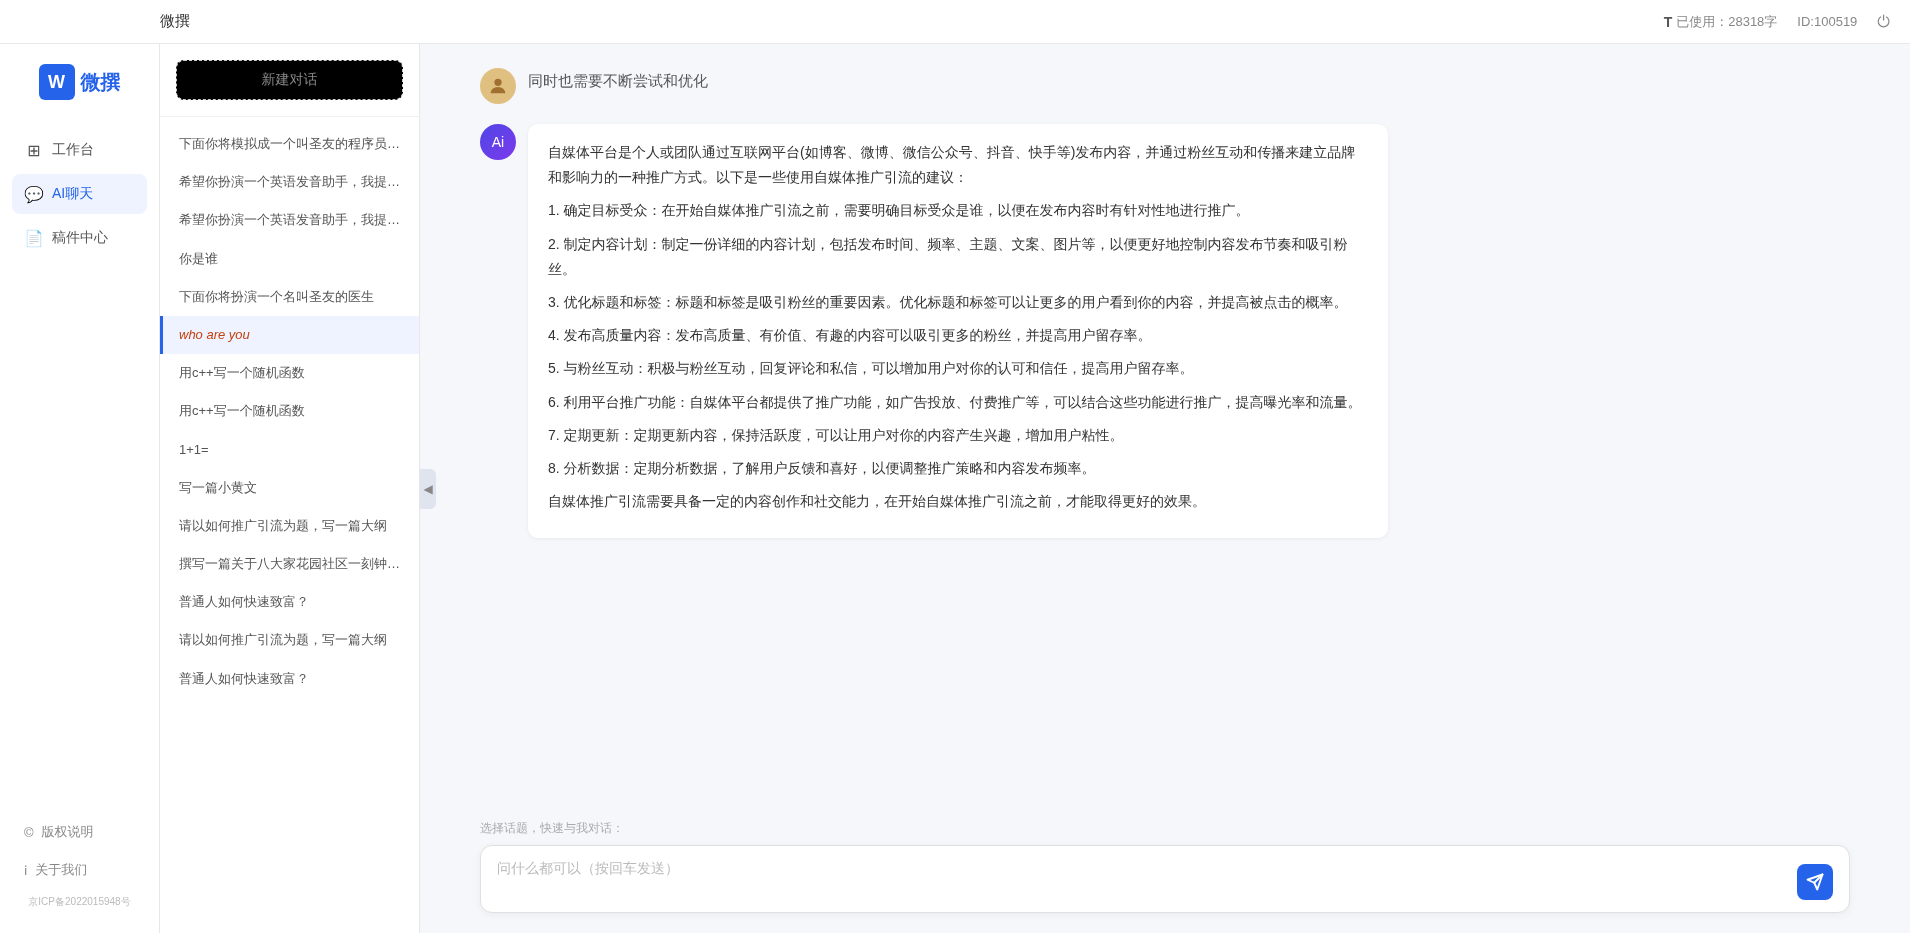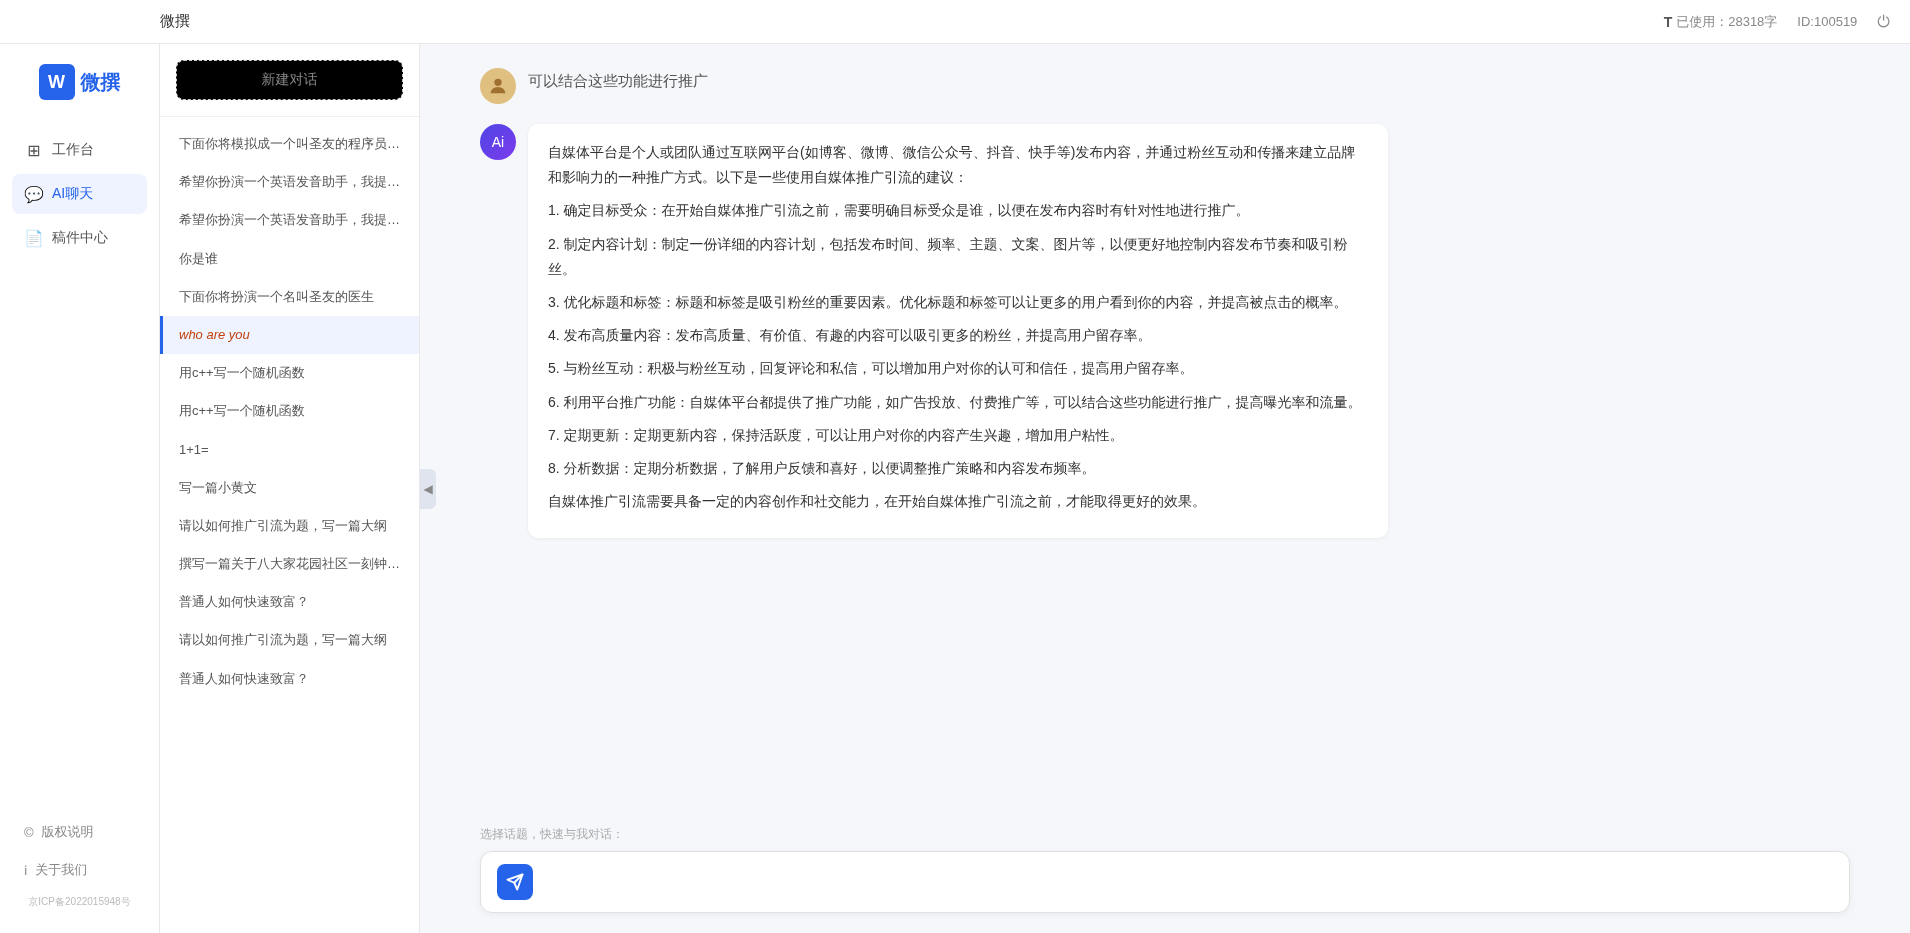--- a/index.html
+++ b/index.html
@@ -166,21 +166,21 @@
 
     <div class="chat-area">
 
       <div class="msg-user">
         <div class="avatar">
           <svg width="22" height="22" viewBox="0 0 24 24" fill="#a07030">
               <circle cx="12" cy="8" r="4"></circle>
               <path d="M4 20c0-4 3.6-7 8-7s8 3 8 7"></path>
             </svg>
         </div>
-        <div class="msg-content">可以结合这些功能进行推广</div>
+        <div class="msg-content">同时也需要不断尝试和优化</div>
       </div>
 
       <div class="msg-ai">
         <div class="ai-avatar">Ai</div>
         <div class="msg-content">
           <p>自媒体平台是个人或团队通过互联网平台(如博客、微博、微信公众号、抖音、快手等)发布内容，并通过粉丝互动和传播来建立品牌和影响力的一种推广方式。以下是一些使用自媒体推广引流的建议：</p>
           <p>1. 确定目标受众：在开始自媒体推广引流之前，需要明确目标受众是谁，以便在发布内容时有针对性地进行推广。</p>
           <p>2. 制定内容计划：制定一份详细的内容计划，包括发布时间、频率、主题、文案、图片等，以便更好地控制内容发布节奏和吸引粉丝。</p>
           <p>3. 优化标题和标签：标题和标签是吸引粉丝的重要因素。优化标题和标签可以让更多的用户看到你的内容，并提高被点击的概率。</p>
           <p>4. 发布高质量内容：发布高质量、有价值、有趣的内容可以吸引更多的粉丝，并提高用户留存率。</p>
@@ -189,20 +189,21 @@
           <p>7. 定期更新：定期更新内容，保持活跃度，可以让用户对你的内容产生兴趣，增加用户粘性。</p>
           <p>8. 分析数据：定期分析数据，了解用户反馈和喜好，以便调整推广策略和内容发布频率。</p>
           <p>自媒体推广引流需要具备一定的内容创作和社交能力，在开始自媒体推广引流之前，才能取得更好的效果。</p>
         </div>
       </div>
     </div>
 
     <div class="input-area">
       <div class="quick-prompts">选择话题，快速与我对话：</div>
       <div class="input-box">
+        <textarea rows="2" placeholder="问什么都可以（按回车发送）" style=""></textarea>
         <button class="send-btn">
           <svg width="18" height="18" viewBox="0 0 24 24" fill="none" stroke="#fff" stroke-width="2.5" stroke-linecap="round" stroke-linejoin="round">
             <line x1="22" y1="2" x2="11" y2="13"></line>
             <polygon points="22 2 15 22 11 13 2 9 22 2"></polygon>
           </svg>
         </button>
       </div>
     </div>
   </div>
 

